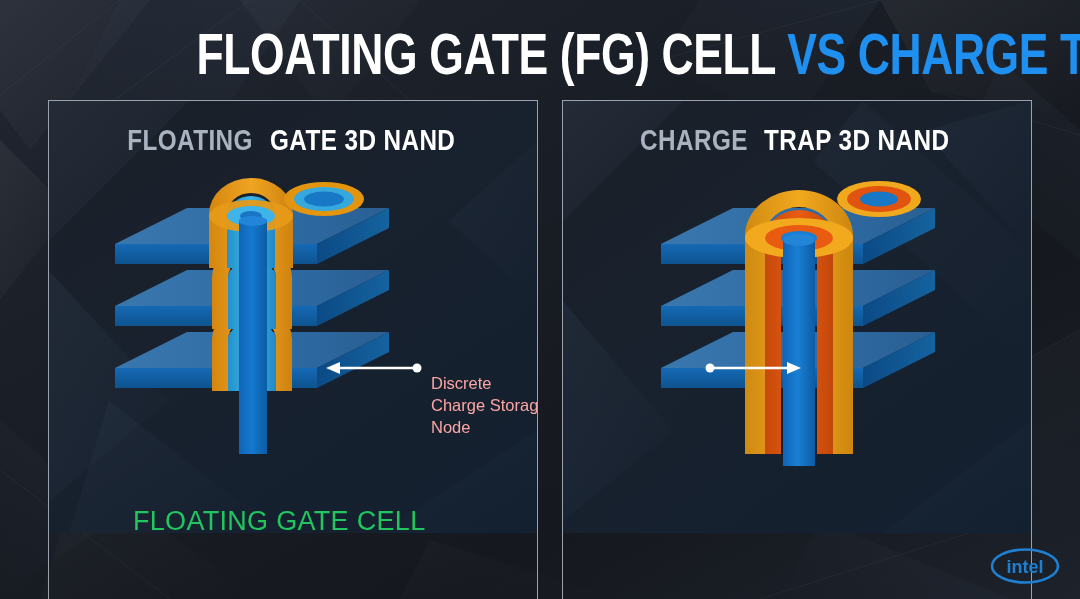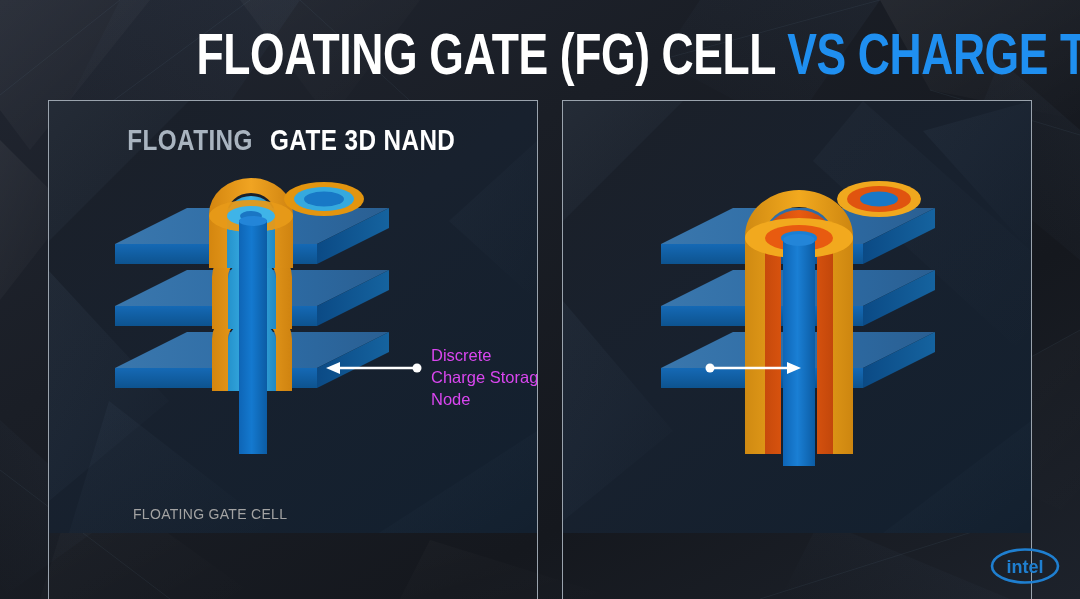--- a/index.html
+++ b/index.html
@@ -51,31 +51,31 @@
   .ph-dim{ color:#a9b4c0; }
   .ph-bright{ color:#ffffff; }
 
   
   .diagram{ position:absolute; z-index:2; }
   #diagram-left{ left:38px; top:75px; }
   #diagram-right{ left:70px; top:75px; }
 
   
   .callout{
-    position:absolute; z-index:6; color:#d946ef;
-    font-size:16.5px; line-height:1.33; white-space:nowrap;
+    position:absolute; z-index:6; color:#fca5a5;
+    font-size:16.5px; line-height:1.33; white-space:nowrap;margin-top:28px;
   }
   #callout-left{ left:382px; top:244px; text-align:left; }
   .callout div{ margin:0; }
 
   
   .list-block{ position:absolute; z-index:6; }
   #list-left{ left:84px; top:405px; }
   .list-title{
-    color:#a3a3a3; font-size:14px; letter-spacing:0.3px;
+    color:#22c55e; font-size:27px; letter-spacing:0.3px;
     margin-bottom:9px; white-space:nowrap;
   }
 
   
   #intel-logo{ position:absolute; right:18px; bottom:12px; z-index:7; }
 </style>
 </head>
 <body>
 
 <svg id="bg" width="1080" height="599" viewBox="0 0 1080 599">
@@ -270,20 +270,23 @@
       </linearGradient>
     </defs>
     <rect width="468" height="432" fill="url(#prG)"></rect>
     <polygon points="0,0 120,0 0,120" fill="url(#prF)"></polygon>
     <polygon points="468,0 468,150 360,30" fill="url(#prF)" opacity="0.7"></polygon>
     <polygon points="300,0 468,150 468,260 250,60" fill="url(#prF)" opacity="0.5"></polygon>
     <polygon points="0,200 110,330 0,420" fill="url(#prF)" opacity="0.7"></polygon>
     <polygon points="320,432 468,320 468,432" fill="url(#prF)" opacity="0.5"></polygon>
   </svg>
 
+  <div class="panel-head">
+    <span><span class="ph-dim">CHARGE </span><span class="ph-bright">TRAP 3D NAND</span></span>
+  </div>
 
   <svg class="diagram" id="diagram-right" width="330" height="305" viewBox="0 0 330 305">
     <defs>
       <linearGradient id="slabTopR" x1="0" y1="0" x2="1" y2="0">
         <stop offset="0%" stop-color="#3a77ad"></stop>
         <stop offset="60%" stop-color="#2d6ba4"></stop>
         <stop offset="100%" stop-color="#2a5f92"></stop>
       </linearGradient>
       <linearGradient id="slabFaceR" x1="0" y1="0" x2="0" y2="1">
         <stop offset="0%" stop-color="#1569b5"></stop>

